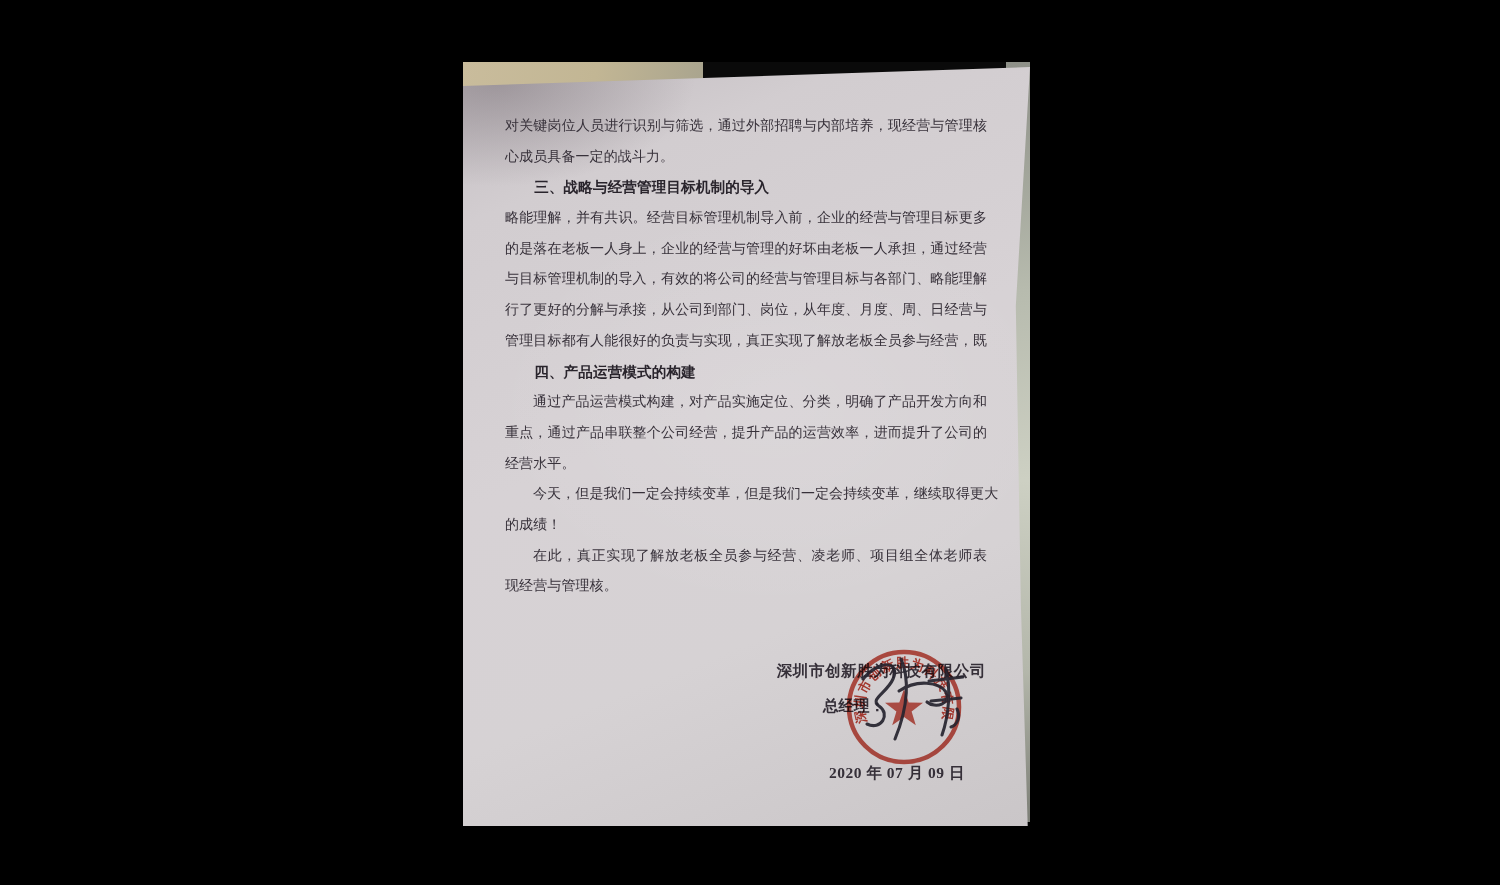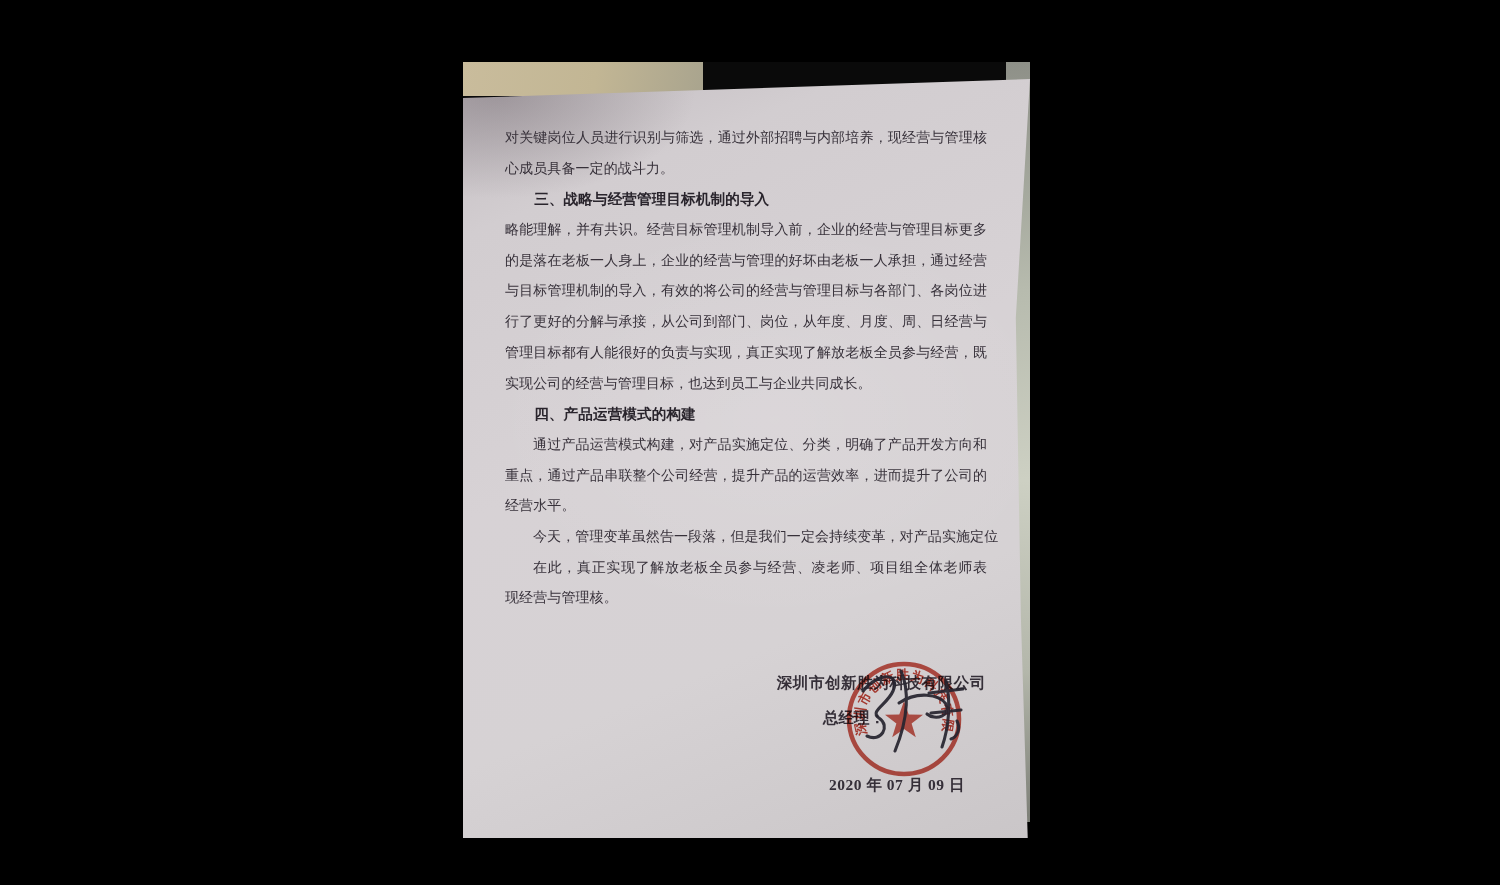--- a/index.html
+++ b/index.html
@@ -40,21 +40,21 @@
     position: absolute;
     right: 0;
     top: 0;
     width: 24px;
     height: 100%;
     background: linear-gradient(180deg, #8e9088 0%, #b7bbae 30%, #cdd0c3 55%, #b4b7ab 80%, #7c7e76 100%);
   }
   .paper {
     position: absolute;
     left: 0;
-    top: 16px;
+    top: 4px;
     width: 567px;
     height: 760px;
     clip-path: polygon(0 20px, 100% 1px, 97.5% 240px, 98.4% 540px, 99.6% 100%, 0 100%);
     background:
       radial-gradient(ellipse 320px 170px at 6% 2%, rgba(73, 62, 70, 0.32), rgba(73, 62, 70, 0) 62%),
       radial-gradient(ellipse 420px 300px at 55% 45%, rgba(255, 255, 255, 0.10), rgba(255,255,255,0) 70%),
       linear-gradient(158deg, #c2bcc0 0%, #d2cdd0 16%, #d7d2d5 45%, #d6d2d4 70%, #cac6c8 100%);
   }
   .doc-text {
     position: absolute;
@@ -148,29 +148,29 @@
     <div class="desk-right"></div>
 
     <div class="paper">
 
       <div class="doc-text">
           <div class="line line--cont">对关键岗位人员进行识别与筛选，通过外部招聘与内部培养，现经营与管理核</div>
           <div class="line line--end">心成员具备一定的战斗力。</div>
           <div class="line line--heading">三、战略与经营管理目标机制的导入</div>
           <div class="line line--mid">略能理解，并有共识。经营目标管理机制导入前，企业的经营与管理目标更多</div>
           <div class="line line--mid">的是落在老板一人身上，企业的经营与管理的好坏由老板一人承担，通过经营</div>
-          <div class="line line--mid">与目标管理机制的导入，有效的将公司的经营与管理目标与各部门、各岗位进</div>
+          <div class="line line--mid">与目标管理机制的导入，有效的将公司的经营与管理目标与各部门、略能理解</div>
           <div class="line line--mid">行了更好的分解与承接，从公司到部门、岗位，从年度、月度、周、日经营与</div>
           <div class="line line--mid">管理目标都有人能很好的负责与实现，真正实现了解放老板全员参与经营，既</div>
-          <div class="line line--end">实现公司的经营与管理目标，也达到员工与企业共同成长。</div>
           <div class="line line--heading">四、产品运营模式的构建</div>
           <div class="line line--first">通过产品运营模式构建，对产品实施定位、分类，明确了产品开发方向和</div>
           <div class="line line--mid">重点，通过产品串联整个公司经营，提升产品的运营效率，进而提升了公司的</div>
           <div class="line line--end">经营水平。</div>
-          <div class="line line--first">今天，管理变革虽然告一段落，但是我们一定会持续变革，对产品实施定位</div>
+          <div class="line line--first">今天，但是我们一定会持续变革，但是我们一定会持续变革，继续取得更大</div>
+          <div class="line line--end">的成绩！</div>
           <div class="line line--first">在此，真正实现了解放老板全员参与经营、凌老师、项目组全体老师表</div>
           <div class="line line--end">现经营与管理核。</div>
         </div>
 
       <div class="sig-company">深圳市创新胜为科技有限公司</div>
 
       <div class="sig-title">总经理：</div>
 
       <div class="sig-date">2020 年 07 月 09 日</div>
 

